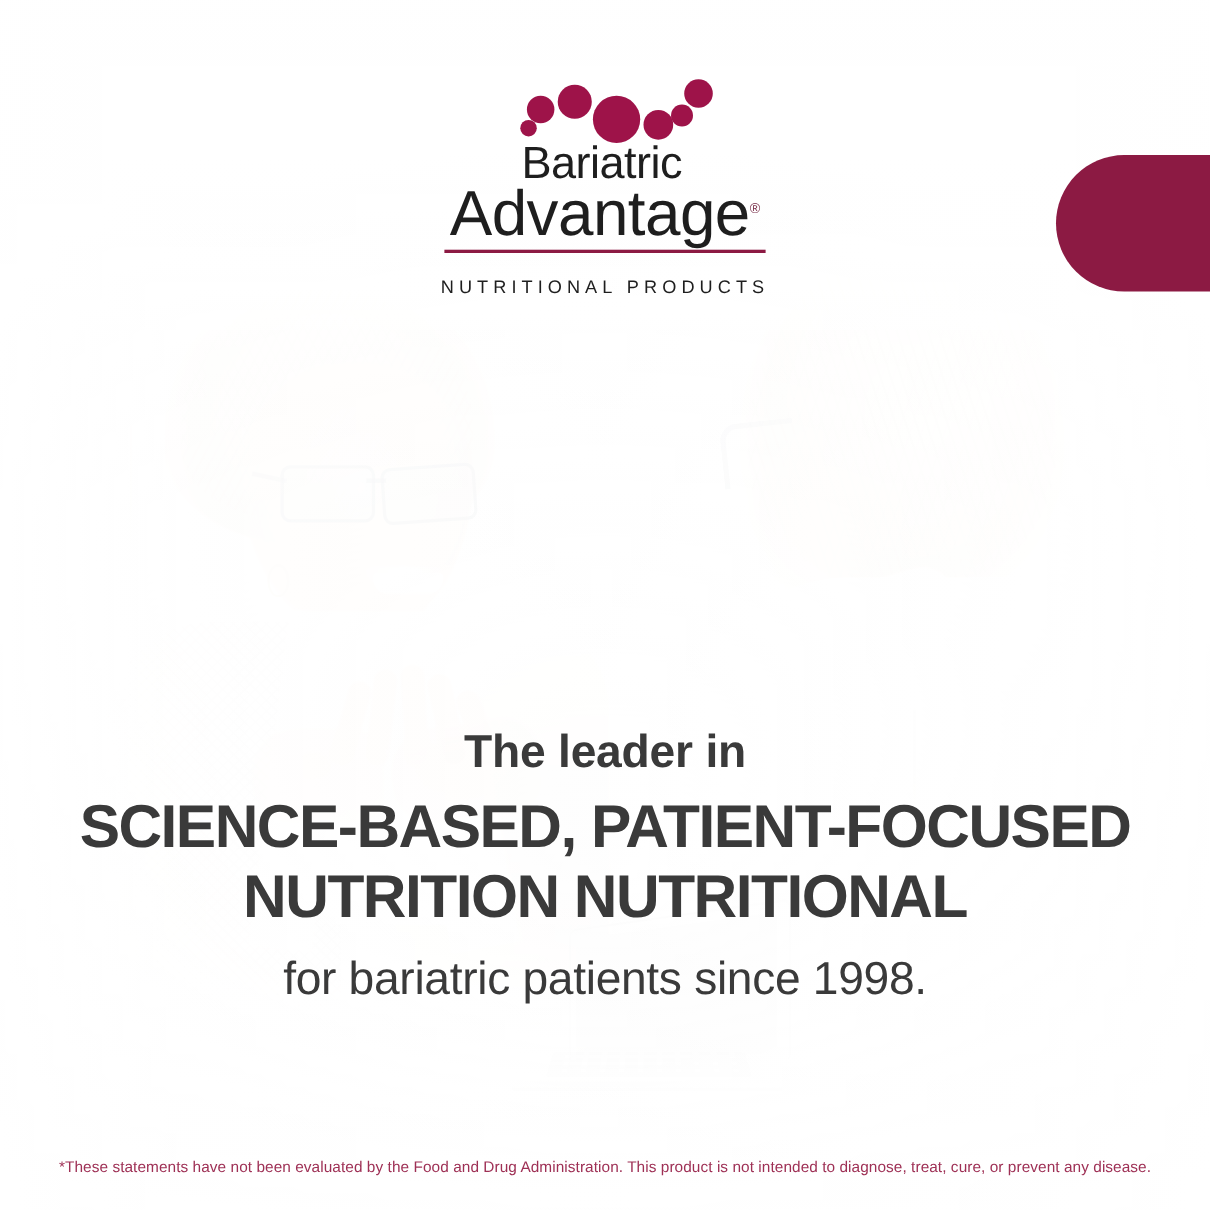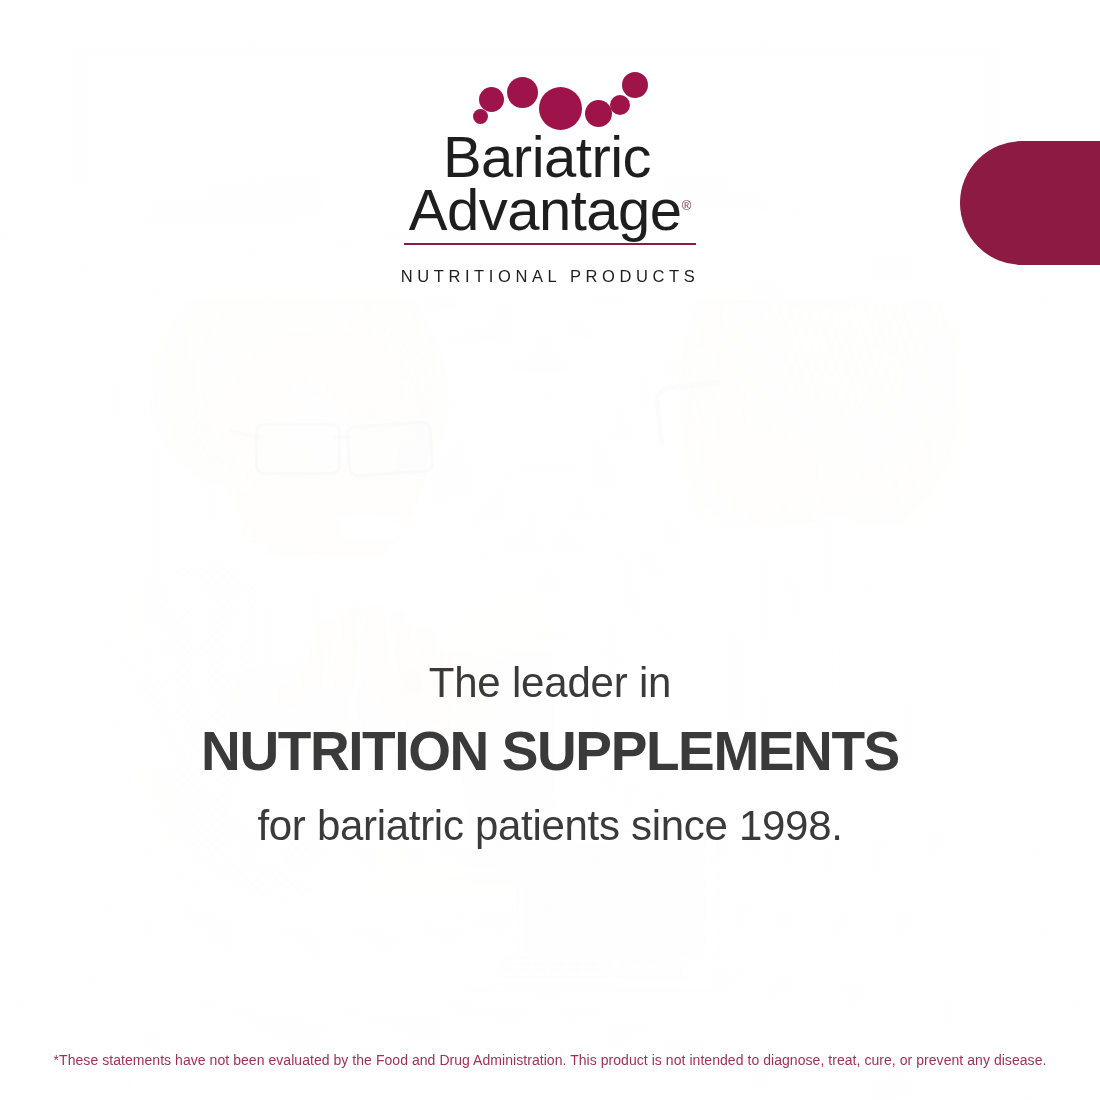--- a/index.html
+++ b/index.html
@@ -322,21 +322,21 @@
     text-align:center;
   }
   .wm-line1, .wm-line2{
     display:block;
     color:#1E1E1E;
     font-weight:400;
     letter-spacing:-.5px;
     line-height:.92;
     white-space:nowrap;
   }
-  .wm-line1{font-size:58px;margin-left:-6px;}
+  .wm-line1{font-size:41px;margin-left:-6px;}
   .wm-line2{font-size:58px;position:relative;}
   .reg{
     font-size:13px;
     vertical-align:super;
     letter-spacing:0;
     color:#7a2f4a;
   }
   .rule{
     width:292px;height:2.5px;background:#8C1A43;
     margin:6px auto 0 auto;
@@ -352,21 +352,21 @@
 
   
   .copy{
     position:absolute;
     left:0;right:0;top:660px;
     text-align:center;
     color:#3A3A3A;
   }
   .eyebrow{
     font-size:42px;
-    font-weight:400;
+    font-weight:700;
     letter-spacing:-.2px;
     line-height:1.1;
   }
   .head{
     margin-top:14px;
     font-size:55px;
     font-weight:700;
     letter-spacing:-1.4px;
     line-height:1.16;
     color:#3A3A3A;
@@ -482,20 +482,21 @@
       </div>
 
       <div class="rule"></div>
       <div class="tagline">NUTRITIONAL PRODUCTS</div>
     </div>
   </div>
 
   <div class="copy">
     <div class="eyebrow">The leader in</div>
     <div class="head">
-      <span class="l2">NUTRITION SUPPLEMENTS</span>
+      <span class="l1">SCIENCE-BASED, PATIENT-FOCUSED</span>
+      <span class="l2">NUTRITION NUTRITIONAL</span>
     </div>
     <div class="subline">for bariatric patients since 1998.</div>
   </div>
 
   <div class="disclaimer">*These statements have not been evaluated by the Food and Drug Administration. This product is not intended to diagnose, treat, cure, or prevent any disease.</div>
 
 </div>
 
 </body></html>

